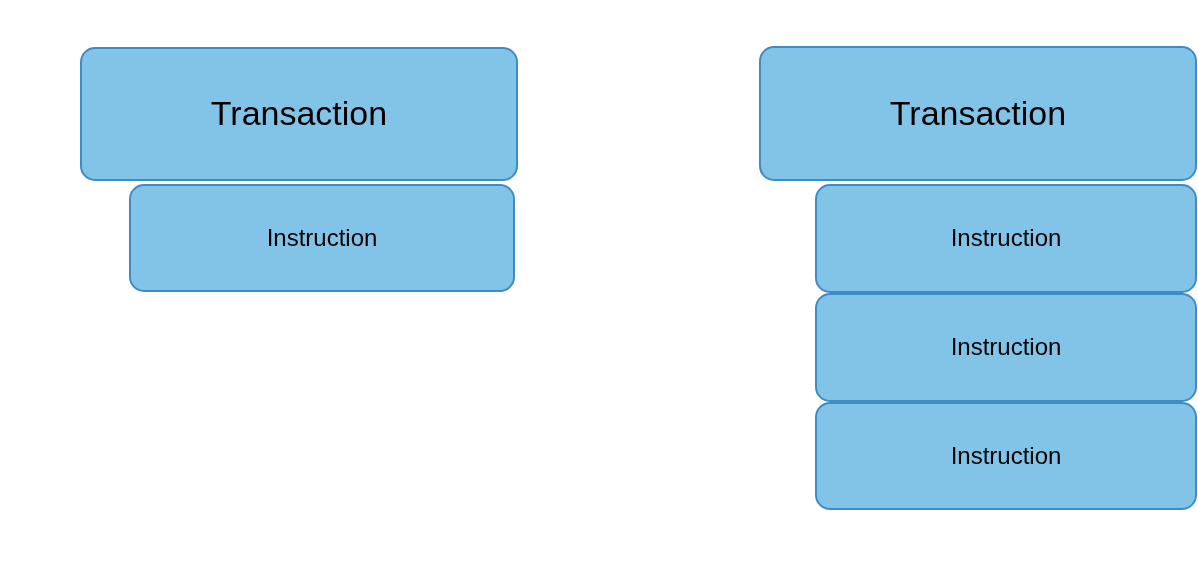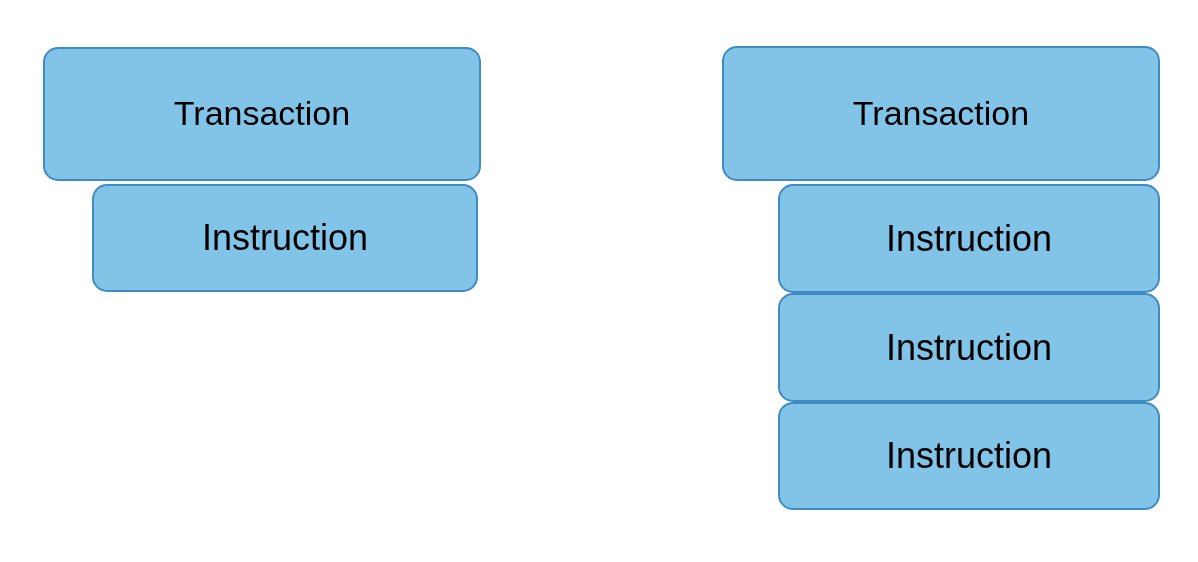--- a/index.html
+++ b/index.html
@@ -27,30 +27,31 @@
     background: #82c4e8;
     border: 2px solid #3f8cc4;
     border-radius: 15px;
     display: flex;
     align-items: center;
     justify-content: center;
     color: #000000;
     line-height: 1.1;
     white-space: nowrap;
     user-select: none;
+    margin-left: 37px;
   }
   .node-label {
     display: block;
     text-align: center;
   }
   .transaction-node {
     font-size: 34px;
   }
   .instruction-node {
-    font-size: 36px;
+    font-size: 24px;
   }
 
   
   #g1-transaction {
     left: 43px;  top: 47px;
     width: 438px; height: 134px;
     z-index: 2;
   }
   #g1-instruction-0 {
     left: 92px;  top: 184px;

